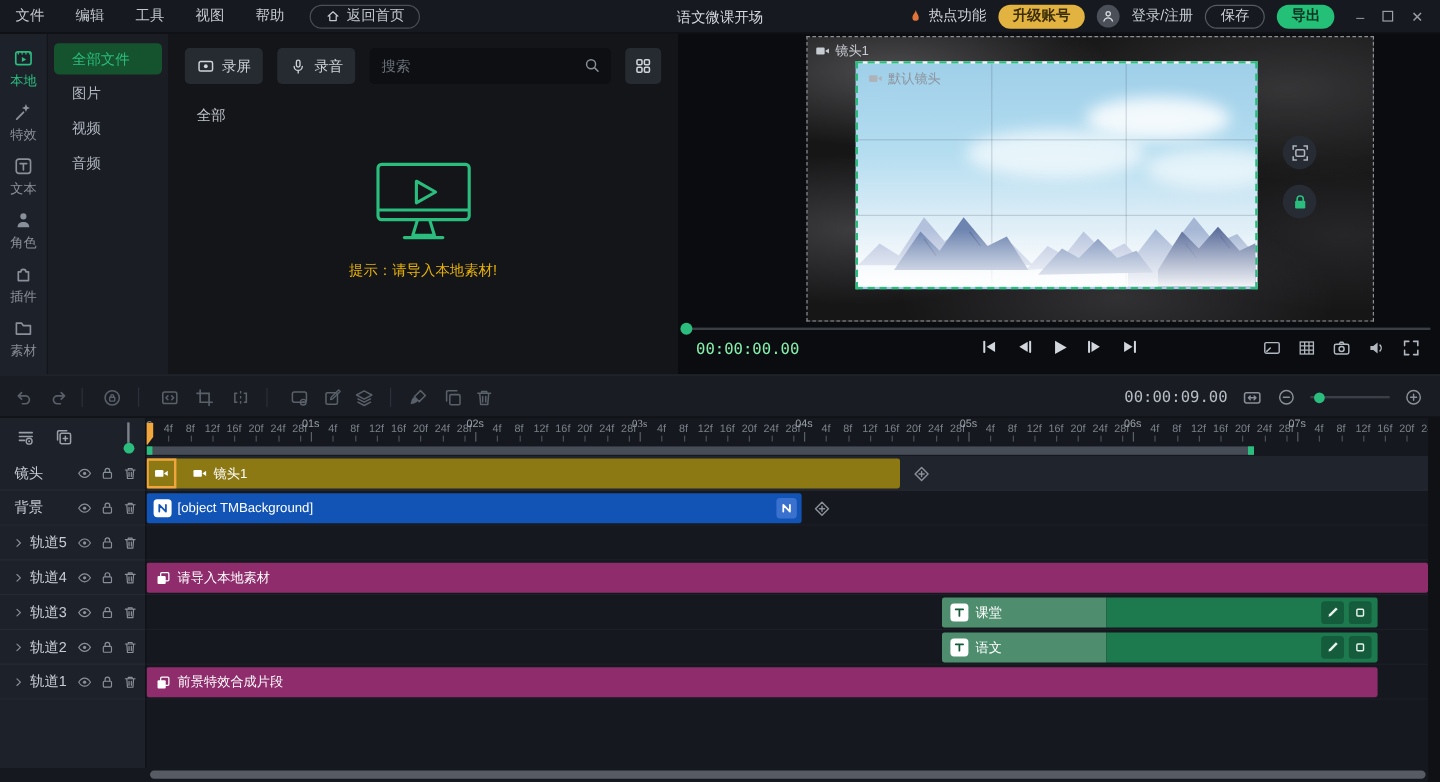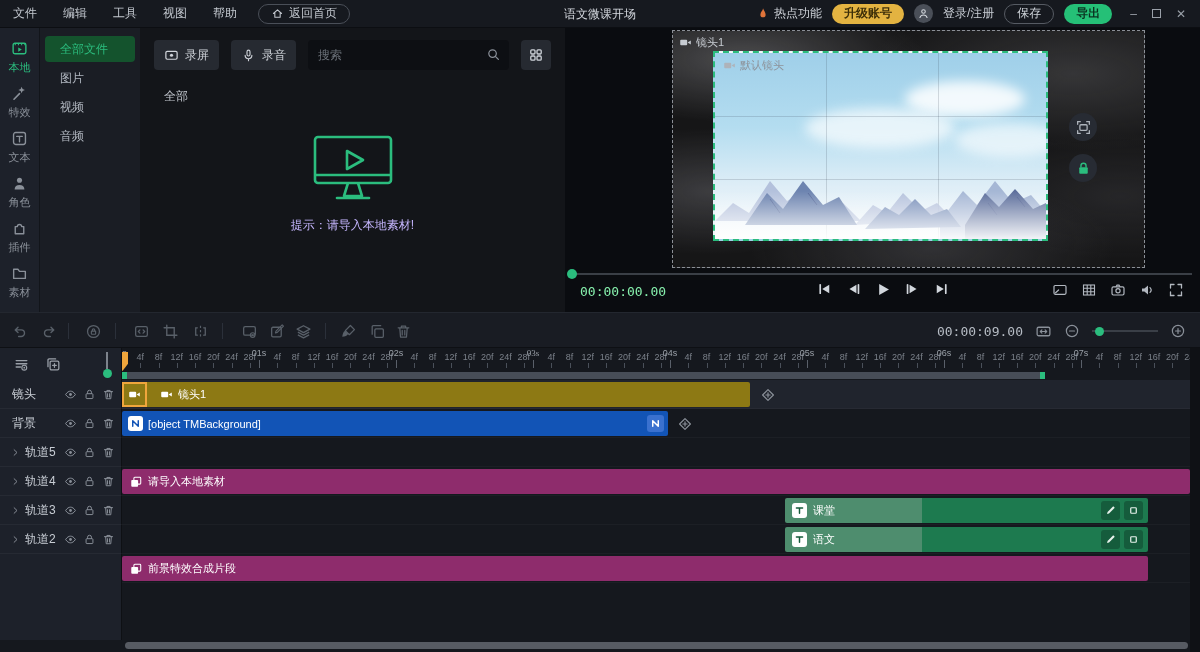--- a/index.html
+++ b/index.html
@@ -35,21 +35,21 @@
   .m-toolbar{position:absolute;left:14px;right:14px;top:12px;height:30px;display:flex;gap:12px;align-items:center}
   .mbtn{background:#262a31;border-radius:4px;height:30px;display:flex;align-items:center;padding:0 10px;gap:6px;color:#d0d4da;cursor:pointer;white-space:nowrap}
   .mbtn .sep{width:1px;height:16px;background:#3a3f48;margin:0 2px 0 6px}
   .m-search{position:relative;flex:1;height:30px;background:#0d0f13;border-radius:4px}
   .m-search input{width:100%;height:100%;background:transparent;border:0;outline:0;color:#cfd4da;padding:0 30px 0 10px;font-size:12px;font-family:inherit}
   .m-search input::placeholder{color:#6a7078}
   .m-search .ic{position:absolute;right:8px;top:7px;color:#8a9099}
   .gridbtn{width:30px;height:30px;background:#262a31;border-radius:4px;display:flex;align-items:center;justify-content:center;color:#cfd4da;cursor:pointer}
   .m-section{position:absolute;left:24px;top:60px;color:#c0c5cc}
   .m-empty{position:absolute;left:0;right:0;top:106px;text-align:center}
-  .m-empty .hint{margin-top:12px;color:#c4b5fd}
+  .m-empty .hint{margin-top:12px;color:#eab308}
   
   .preview{position:absolute;left:565px;top:28px;width:635px;height:284px;background:#0a0c10;z-index:10}
   .vouter{position:absolute;left:107px;top:2px;width:473px;height:238px;border:1px dashed #8b8f96;background:#161617;overflow:hidden;
     background-image:
       radial-gradient(260px 90px at 15% 12%,rgba(200,200,205,.30),transparent 70%),
       radial-gradient(300px 110px at 85% 18%,rgba(165,165,170,.22),transparent 70%),
       radial-gradient(230px 90px at 8% 68%,rgba(150,150,158,.30),transparent 70%),
       radial-gradient(260px 100px at 55% 92%,rgba(120,120,128,.28),transparent 70%),
       radial-gradient(240px 90px at 95% 70%,rgba(95,95,102,.22),transparent 70%)}
   .vlabel{position:absolute;display:flex;align-items:center;gap:4px;font-size:11px;z-index:5}
@@ -948,17 +948,34 @@
               <use href="#i-eye"></use>
             </svg>
           <svg class="ic" width="13" height="13">
               <use href="#i-lock"></use>
             </svg>
           <svg class="ic" width="13" height="13">
               <use href="#i-trash"></use>
             </svg>
         </span>
       </div>
+      <div class="trow" style="top:206px">
+        <svg class="ic chev" width="11" height="11">
+            <use href="#i-chevr"></use>
+          </svg>
+        <span class="lbl">轨道1</span>
+        <span class="ticons">
+          <svg class="ic" width="13" height="13">
+              <use href="#i-eye"></use>
+            </svg>
+          <svg class="ic" width="13" height="13">
+              <use href="#i-lock"></use>
+            </svg>
+          <svg class="ic" width="13" height="13">
+              <use href="#i-trash"></use>
+            </svg>
+        </span>
+      </div>
     </div>
 
     <div class="hscroll"></div>
   </div>
 </div>
 
 </body></html>

